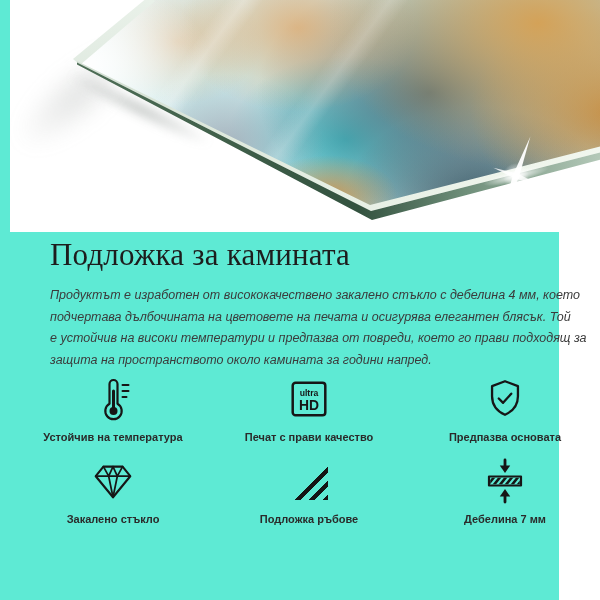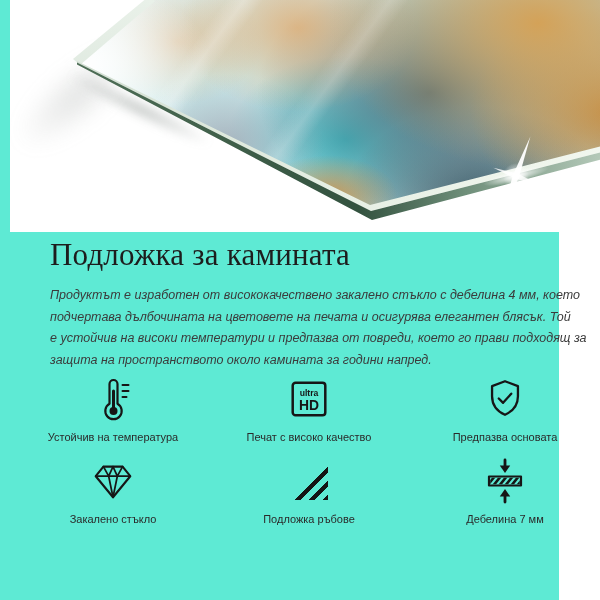--- a/index.html
+++ b/index.html
@@ -69,21 +69,21 @@
     font-style:italic;
   }
 
   
   .features{
     margin:4px 0 0 5px;
     display:grid;grid-template-columns:repeat(3,196px);row-gap:14px;
   }
   .feature{display:flex;flex-direction:column;align-items:center;}
   .icon-box{height:48px;display:flex;align-items:center;justify-content:center;}
-  .feature-label{margin-top:8px;font-size:11px;color:#2a2a2a;white-space:nowrap;}
+  .feature-label{margin-top:8px;font-size:11px;color:#2a2a2a;white-space:nowrap;font-weight:bold;}
   .ico{stroke:#161616;fill:none;stroke-width:2.2;stroke-linecap:round;stroke-linejoin:round;}
   .ico .fill{fill:#161616;stroke:none;}
   .uhd-text{font-family:"Liberation Sans","DejaVu Sans",sans-serif;font-weight:700;fill:#161616;stroke:none;}
   .stripes{
     width:38px;height:38px;
     background:repeating-linear-gradient(135deg,#141414 0 4.5px,transparent 4.5px 10px);
     clip-path:polygon(100% 0,100% 100%,0 100%);
   }
 </style>
 </head>
@@ -139,21 +139,21 @@
     </div>
 
     <div class="feature">
       <div class="icon-box">
         <svg class="ico" width="46" height="46" viewBox="0 0 48 48">
           <rect x="7" y="7" width="34" height="34" rx="3" stroke-width="2.6"></rect>
           <text class="uhd-text" x="24" y="20.5" font-size="9" text-anchor="middle">ultra</text>
           <text class="uhd-text" x="24" y="35.5" font-size="14.5" text-anchor="middle">HD</text>
         </svg>
       </div>
-      <div class="feature-label">Печат с високо качество</div>
+      <div class="feature-label">Печат с прави качество</div>
     </div>
 
     <div class="feature">
       <div class="icon-box">
         <svg class="ico" width="46" height="46" viewBox="0 0 48 48">
           <path d="M24 5.5 L37.5 10.5 V21 C37.5 30.5 31.5 37 24 40.5 C16.5 37 10.5 30.5 10.5 21 V10.5 Z" stroke-width="2.4"></path>
           <path d="M17.5 23.5 L22 28 L30.5 18.5" stroke-width="2.4"></path>
         </svg>
       </div>
       <div class="feature-label">Предпазва основата</div>

